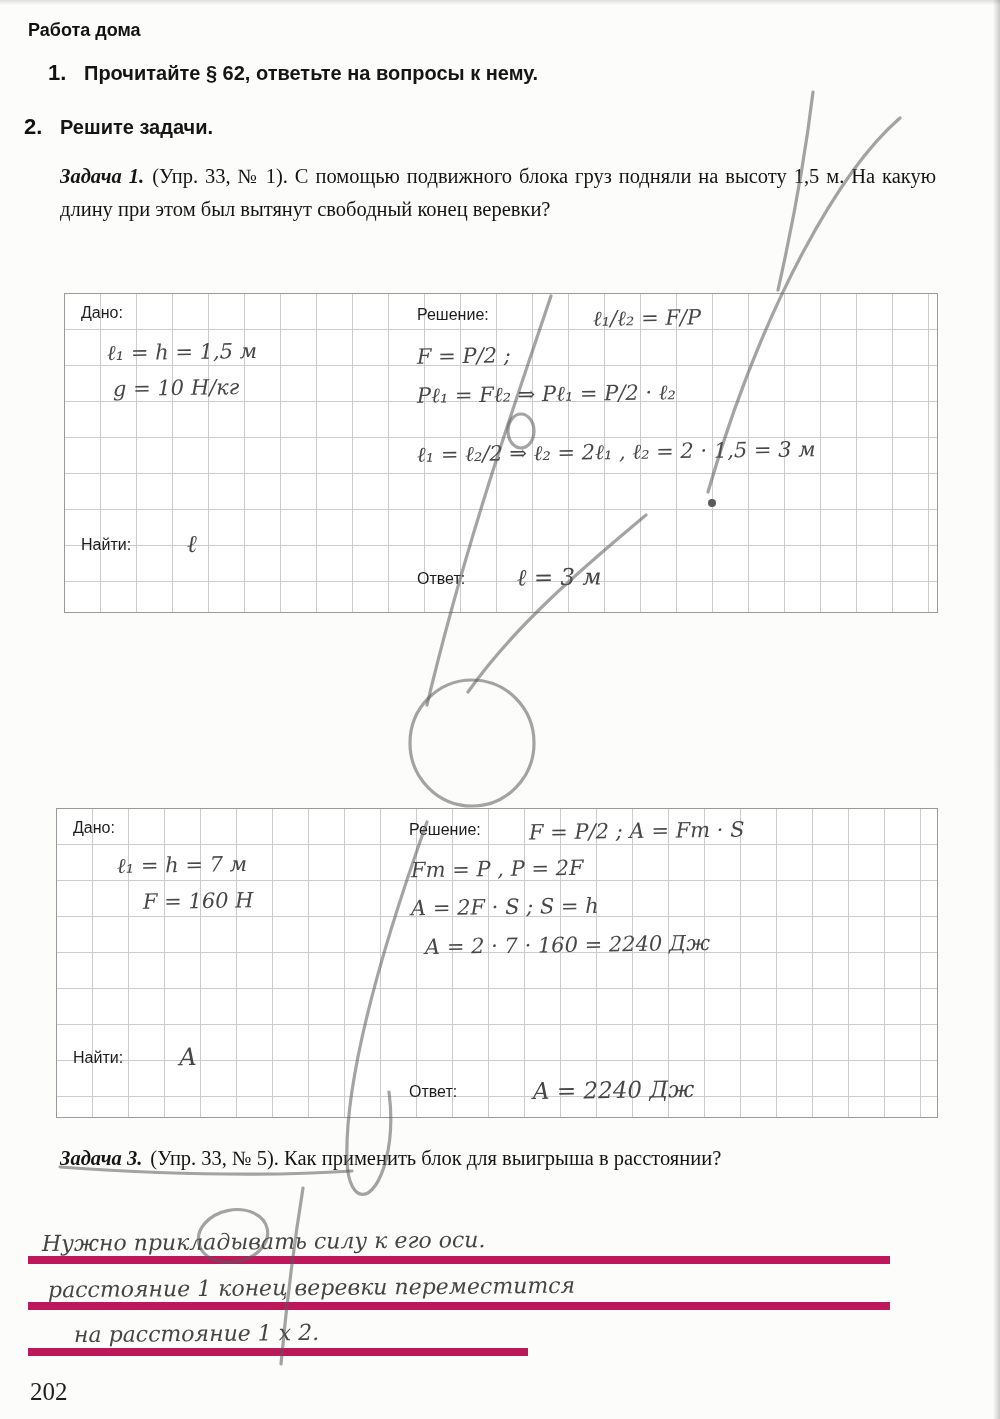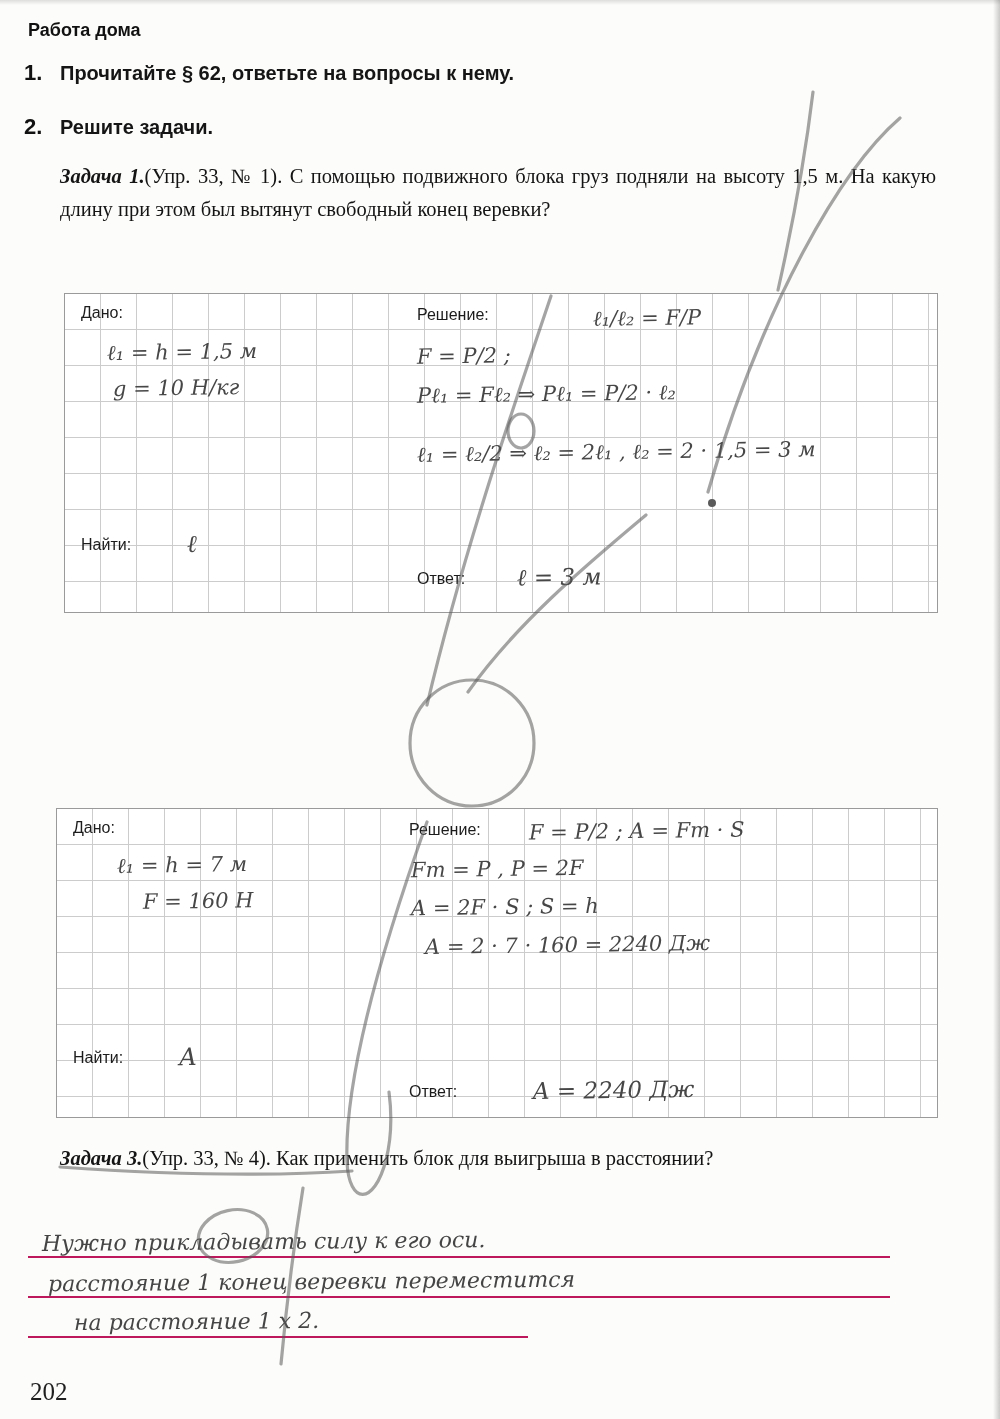--- a/index.html
+++ b/index.html
@@ -31,28 +31,28 @@
   .hw-item{position:absolute;left:24px;white-space:nowrap;}
   .hw-item .num{
     display:inline-block;width:36px;
     font-family:"Liberation Sans",sans-serif;
     font-size:22px;font-weight:bold;color:#111;
   }
   .hw-item .txt{
     font-family:"Liberation Sans",sans-serif;
     font-size:20px;font-weight:600;color:#151515;
   }
-  .hw-item1{top:60px;}
+  .hw-item1{top:60px;margin-left:24px;}
   .hw-item2{top:114px;}
 
   .problem{
     position:absolute;left:60px;width:876px;margin:0;
     font-size:20.5px;line-height:33px;text-align:justify;color:#141414;
   }
-  .ptitle{font-weight:bold;font-style:italic;}
+  .ptitle{font-weight:bold;font-style:italic;margin-right:8px;}
   .p1{top:160px;}
   .p2{top:638px;}
   .p3{top:1142px;}
 
   .gridbox{
     position:absolute;
     background-color:#ffffff;
     background-image:
       repeating-linear-gradient(to right,transparent 0 35px,#cccccc 35px 36px),
       repeating-linear-gradient(to bottom,transparent 0 35px,#cccccc 35px 36px);
@@ -101,21 +101,21 @@
   .box2 .r3{left:368px;top:124px;}
   .box2 .naiti-lbl{left:16px;top:240px;}
   .box2 .naiti-val{left:122px;top:234px;font-size:24px;}
   .box2 .otvet-lbl{left:352px;top:274px;}
   .box2 .otvet-val{left:476px;top:268px;font-size:23px;}
 
   
   .answers{position:absolute;left:28px;top:1218px;width:862px;}
   .ansrow{
     position:relative;height:38px;
-    border-bottom:2px solid #be185d;
+    border-bottom:8px solid #be185d;
   }
   .ansrow .aw{
     position:absolute;bottom:2px;left:14px;
     font-family:"DejaVu Serif",serif;font-style:italic;
     font-size:22px;color:#454545;white-space:nowrap;
     transform:rotate(-0.5deg);
   }
   .ansrow.row2 .aw{left:10px;}
   .ansrow.row3 .aw{left:20px;}
   .ansrow.row4{width:58%;text-align:right;}
@@ -174,21 +174,21 @@
     <div class="hw r1">Fт = P ,  P = 2F</div>
     <div class="hw r2">A = 2F · S  ;  S = h</div>
     <div class="hw r3">A = 2 · 7 · 160 = 2240 Дж</div>
     <div class="lbl naiti-lbl">Найти:</div>
     <div class="hw naiti-val">А</div>
     <div class="lbl otvet-lbl">Ответ:</div>
     <div class="hw otvet-val">A = 2240 Дж</div>
   </div>
 
   <p class="problem p3">
-    <span class="ptitle">Задача 3.</span><span>(Упр. 33, № 4). Как применить блок для выигрыша в расстоянии?</span>
+    <span class="ptitle">Задача 3.</span><span>(Упр. 33, № 5). Как применить блок для выигрыша в расстоянии?</span>
   </p>
 
   <div class="answers">
     <div class="ansrow row1">
       <span class="aw">Нужно прикладывать силу к его оси.</span>
     </div>
     <div class="ansrow row3">
       <span class="aw">расстояние 1 конец веревки переместится</span>
     </div>
     <div class="ansrow row4">

